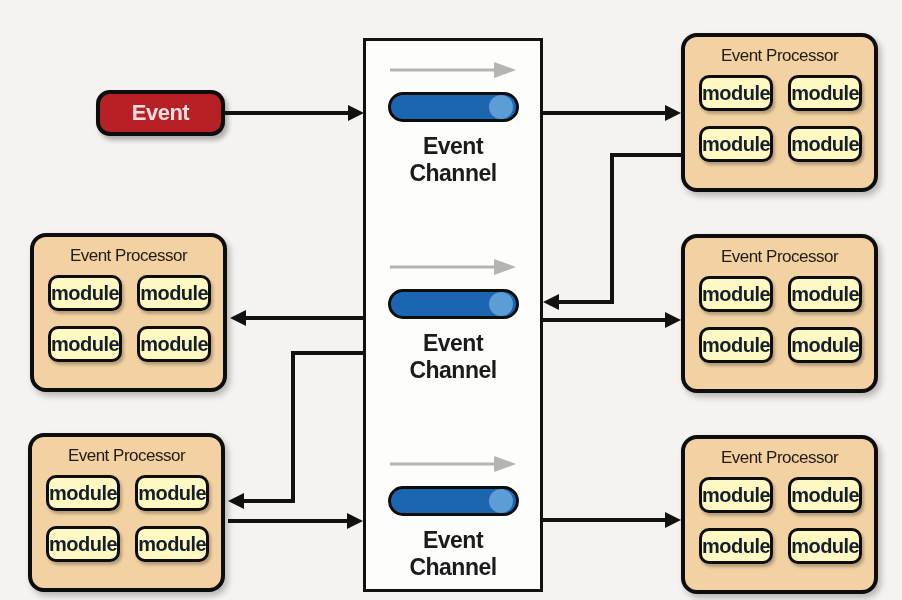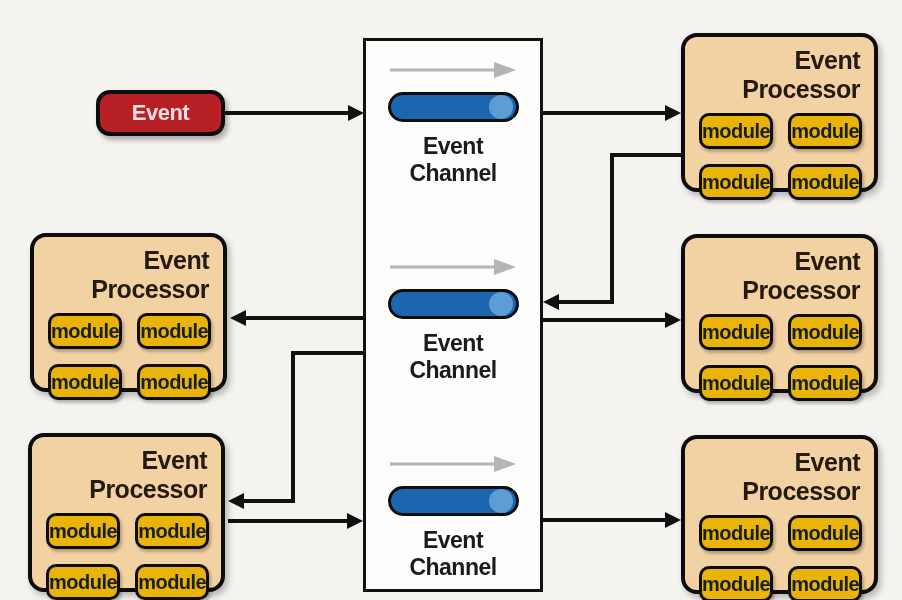--- a/index.html
+++ b/index.html
@@ -46,28 +46,28 @@
     background:#f2d1a3; border:4px solid #0d0d0d; border-radius:16px;
     box-sizing:border-box; padding:9px 14px 0;
     box-shadow:3px 4px 6px rgba(0,0,0,0.25);
   }
   .proc-tr { left:681px; top:33px; }
   .proc-ml { left:30px;  top:233px; }
   .proc-mr { left:681px; top:234px; }
   .proc-bl { left:28px;  top:433px; }
   .proc-br { left:681px; top:435px; }
   .proc-title {
-    text-align:right; font-size:25px; font-weight:700; color:#241a10;
+    text-align:center; font-size:17px; font-weight:400; color:#241a10;
     letter-spacing:-0.5px;
   }
   .modules {
     display:grid; grid-template-columns:1fr 1fr; gap:15px 15px; margin-top:9px;
   }
   .module {
-    height:36px; background:#eab308; border:3px solid #0d0d0d; border-radius:10px;
+    height:36px; background:#fef9c3; border:3px solid #0d0d0d; border-radius:10px;
     box-sizing:border-box; display:flex; align-items:center; justify-content:center;
     font-size:20px; font-weight:700; color:#16202c; letter-spacing:-0.5px;
     box-shadow:2px 3px 3px rgba(0,0,0,0.25);
   }
 
   
   .line  { position:absolute; background:#111; }
   .head-right {
     position:absolute; width:0; height:0;
     border-top:8px solid transparent; border-bottom:8px solid transparent;

